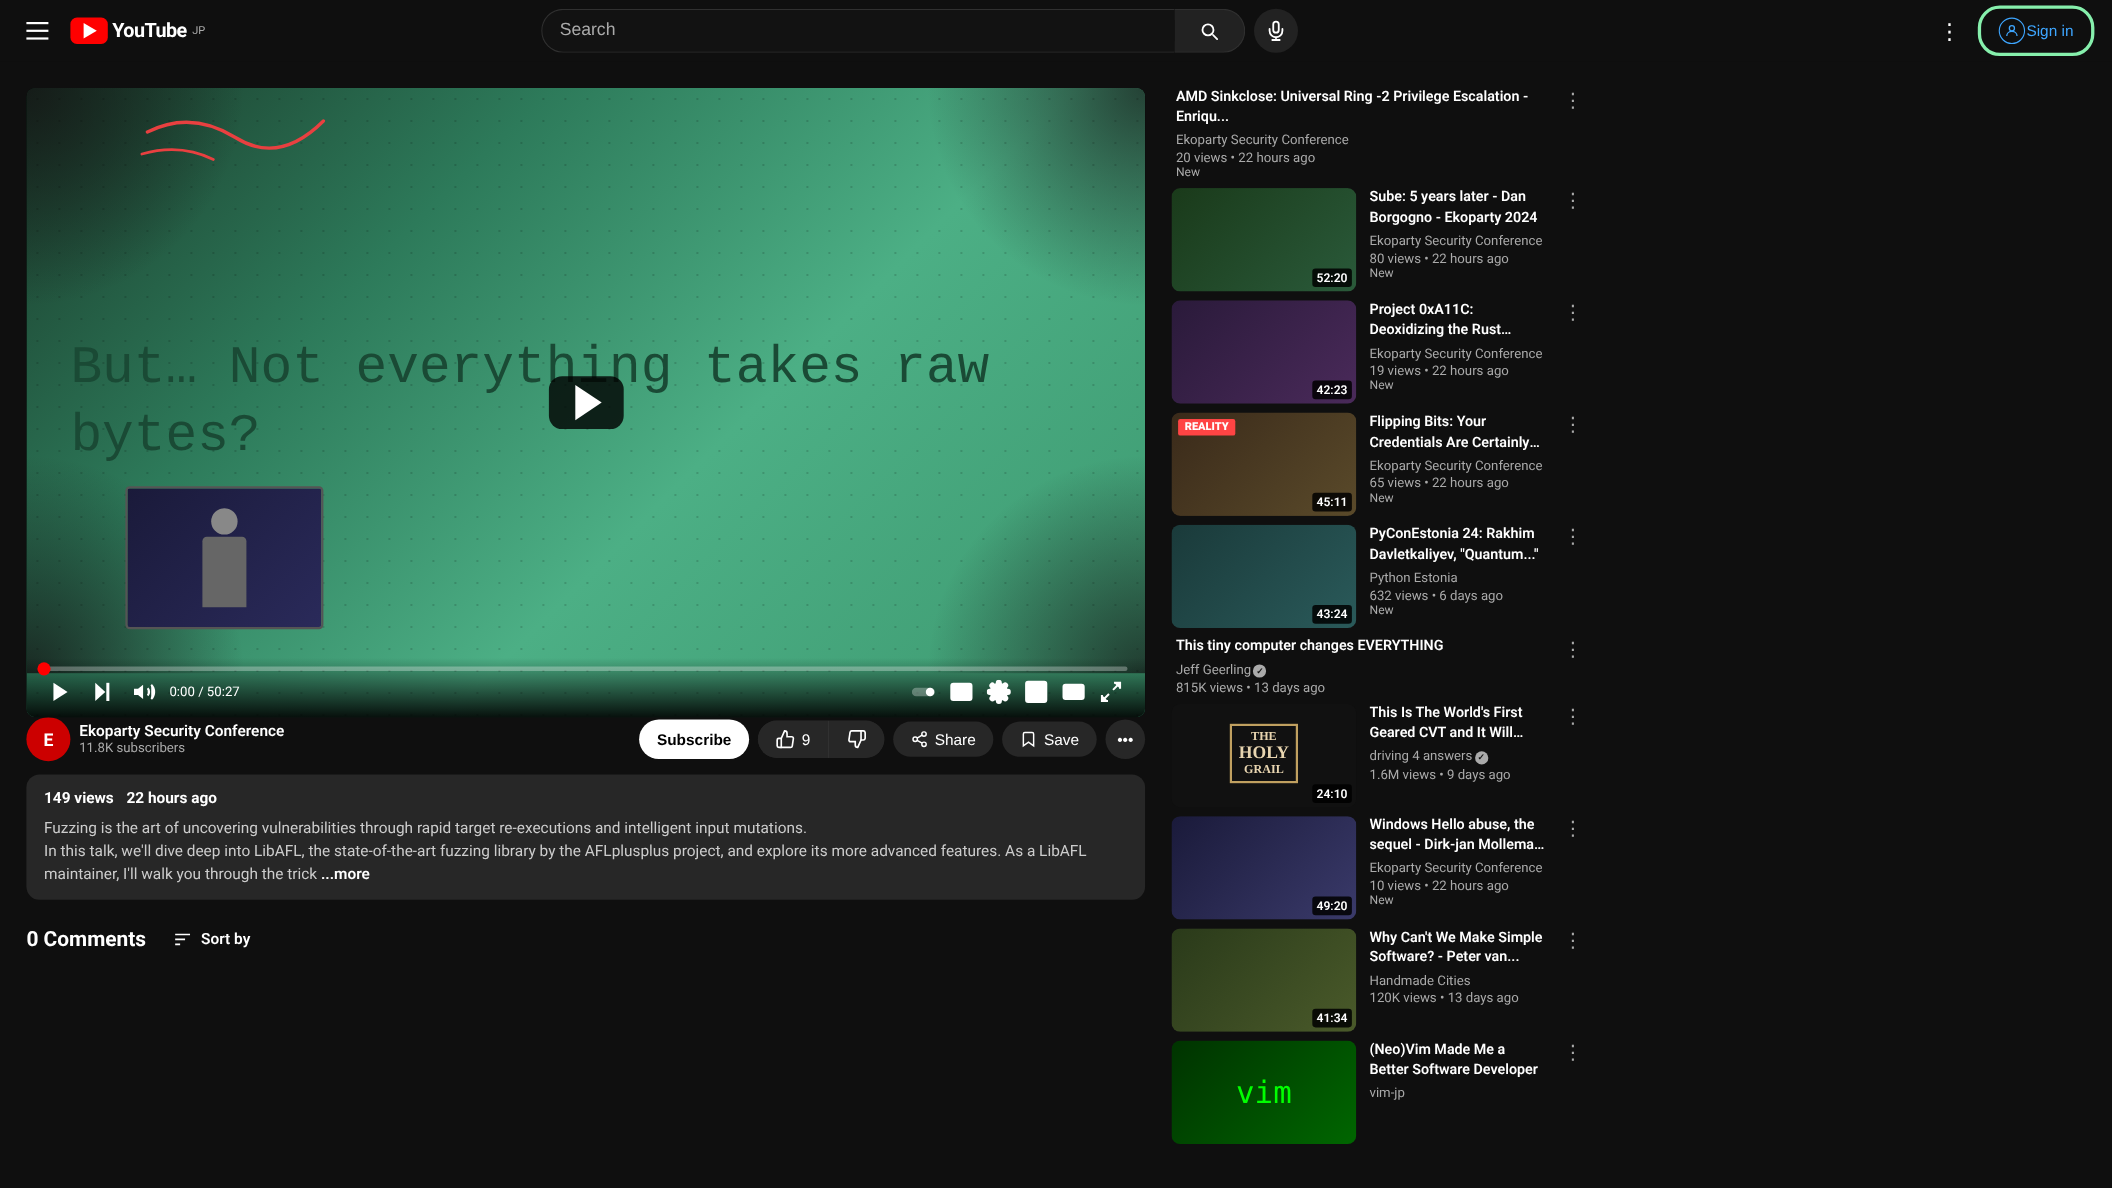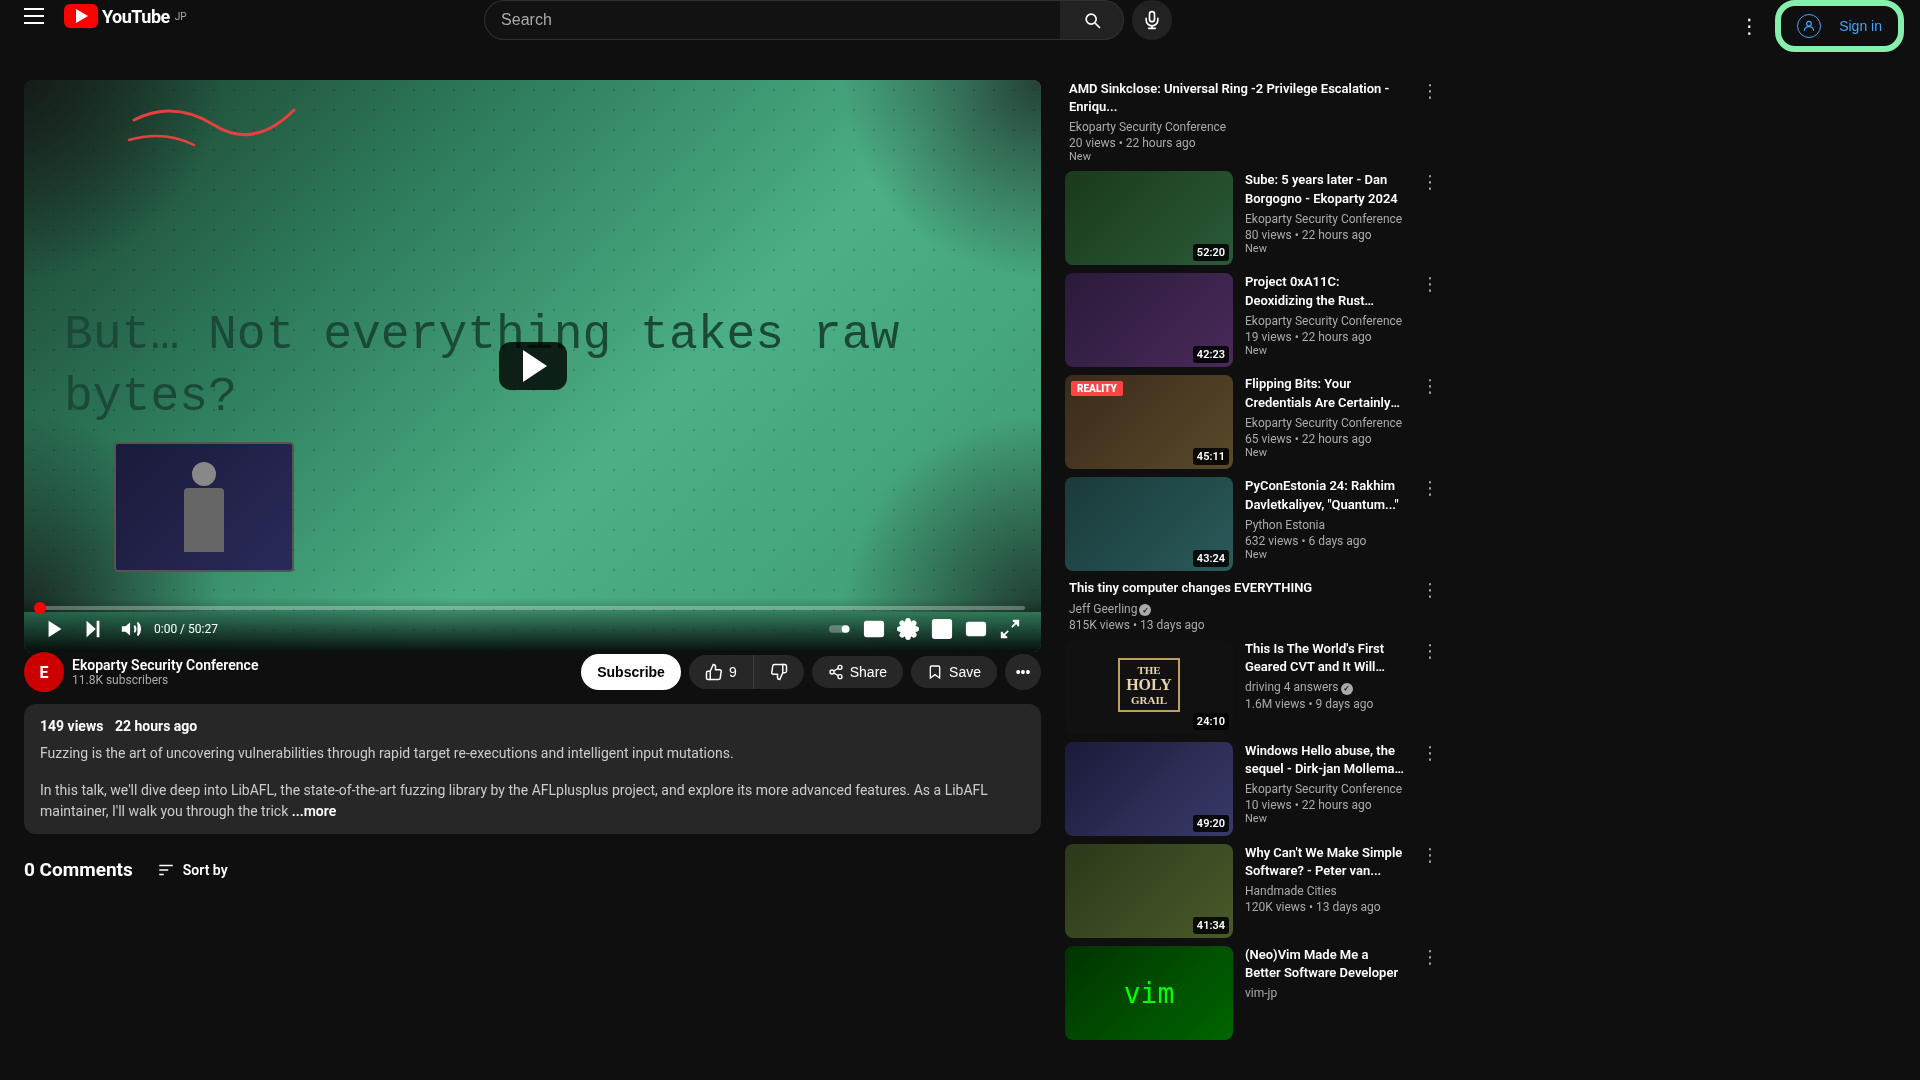--- a/index.html
+++ b/index.html
@@ -1,41 +1,41 @@
 <!DOCTYPE html>
 <html><head>
   <meta charset="utf-8">
   <style>
     * { margin: 0; padding: 0; box-sizing: border-box; }
     body { font-family: 'Roboto', Arial, sans-serif; background: #0f0f0f; color: #fff; font-size: 14px; overflow-x: hidden; }
 
     
     #header {
       position: fixed; top: 0; left: 0; right: 0; height: 56px;
-      background: #0f0f0f; display: flex; align-items: flex-start;
+      background: #0f0f0f; display: flex; align-items: center;
       padding: 0 16px; z-index: 100; gap: 16px;
     }
     #header-left { display: flex; align-items: center; gap: 12px; }
     .yt-logo { display: flex; align-items: center; gap: 4px; cursor: pointer; text-decoration: none; }
     .yt-logo-icon { width: 34px; height: 24px; background: #ff0000; border-radius: 6px; display: flex; align-items: center; justify-content: center; }
     .yt-logo-play { width: 0; height: 0; border-top: 7px solid transparent; border-bottom: 7px solid transparent; border-left: 12px solid #fff; margin-left: 2px; }
     .yt-logo-text { color: #fff; font-size: 18px; font-weight: 700; letter-spacing: -0.5px; }
     .yt-logo-country { font-size: 10px; color: #aaa; vertical-align: super; margin-left: 1px; }
 
     #header-center { flex: 1; display: flex; align-items: center; justify-content: center; gap: 8px; max-width: 728px; margin: 0 auto; }
     .search-bar { display: flex; align-items: center; flex: 1; max-width: 640px; }
     .search-input { flex: 1; height: 40px; background: #121212; border: 1px solid #303030; border-right: none; border-radius: 20px 0 0 20px; color: #fff; padding: 0 16px; font-size: 16px; outline: none; }
     .search-input::placeholder { color: #aaa; }
     .search-btn { height: 40px; width: 64px; background: #222; border: 1px solid #303030; border-left: none; border-radius: 0 20px 20px 0; cursor: pointer; display: flex; align-items: center; justify-content: center; }
     .search-btn svg { width: 20px; height: 20px; fill: #fff; }
     .mic-btn { width: 40px; height: 40px; background: #222; border-radius: 50%; display: flex; align-items: center; justify-content: center; cursor: pointer; border: none; }
 
     #header-right { display: flex; align-items: center; gap: 8px; margin-left: auto; }
     .dots-btn { background: none; border: none; cursor: pointer; color: #fff; font-size: 20px; padding: 8px; }
-    .sign-in-btn { display: flex; align-items: center; gap: 18px; border: 6px solid #86efac; border-radius: 20px; padding: 8px 16px; cursor: pointer; background: none; color: #3ea6ff; font-size: 14px; font-weight: 500; }
+    .sign-in-btn { display: flex; align-items: center; gap: 1px; border: 3px solid #86efac; border-radius: 20px; padding: 8px 16px; cursor: pointer; background: none; color: #3ea6ff; font-size: 14px; font-weight: 500; }
     .sign-in-icon { width: 24px; height: 24px; border-radius: 50%; border: 1.5px solid #3ea6ff; display: flex; align-items: center; justify-content: center; }
 
     
     #main { margin-top: 56px; display: flex; }
 
     
     #video-area { flex: 1; padding: 24px 24px 0 24px; max-width: 1065px; }
 
     
     .video-player-wrapper { position: relative; width: 100%; background: #000; border-radius: 8px; overflow: hidden; }
@@ -83,21 +83,21 @@
     .like-dislike-container { display: flex; background: #272727; border-radius: 20px; overflow: hidden; }
     .like-btn { border-radius: 20px 0 0 20px; border-right: 1px solid #3d3d3d; }
     .dislike-btn { border-radius: 0 20px 20px 0; }
     .more-btn { border-radius: 50%; width: 36px; height: 36px; padding: 0; display: flex; align-items: center; justify-content: center; }
 
     
     .description-box { background: #272727; border-radius: 12px; padding: 12px 16px; margin: 12px 0; font-size: 14px; line-height: 1.5; color: #fff; }
     .desc-views { font-weight: 700; font-size: 14px; margin-right: 8px; }
     .desc-time { font-weight: 700; font-size: 14px; }
     .desc-text { color: #ccc; margin-top: 6px; }
-    .desc-text-2 { color: #ccc; margin-top: 16px; }
+    .desc-text-2 { color: #ccc; margin-top: 0; }
     .more-link { color: #fff; cursor: pointer; font-weight: 600; }
 
     
     .comments-section { margin-top: 24px; }
     .comments-header { display: flex; align-items: center; gap: 24px; margin-bottom: 16px; }
     .comments-count { font-size: 19px; font-weight: 700; }
     .sort-by { display: flex; align-items: center; gap: 8px; cursor: pointer; font-size: 14px; font-weight: 600; }
 
     
     #sidebar { width: 402px; padding: 24px 24px 0 0; flex-shrink: 0; }

